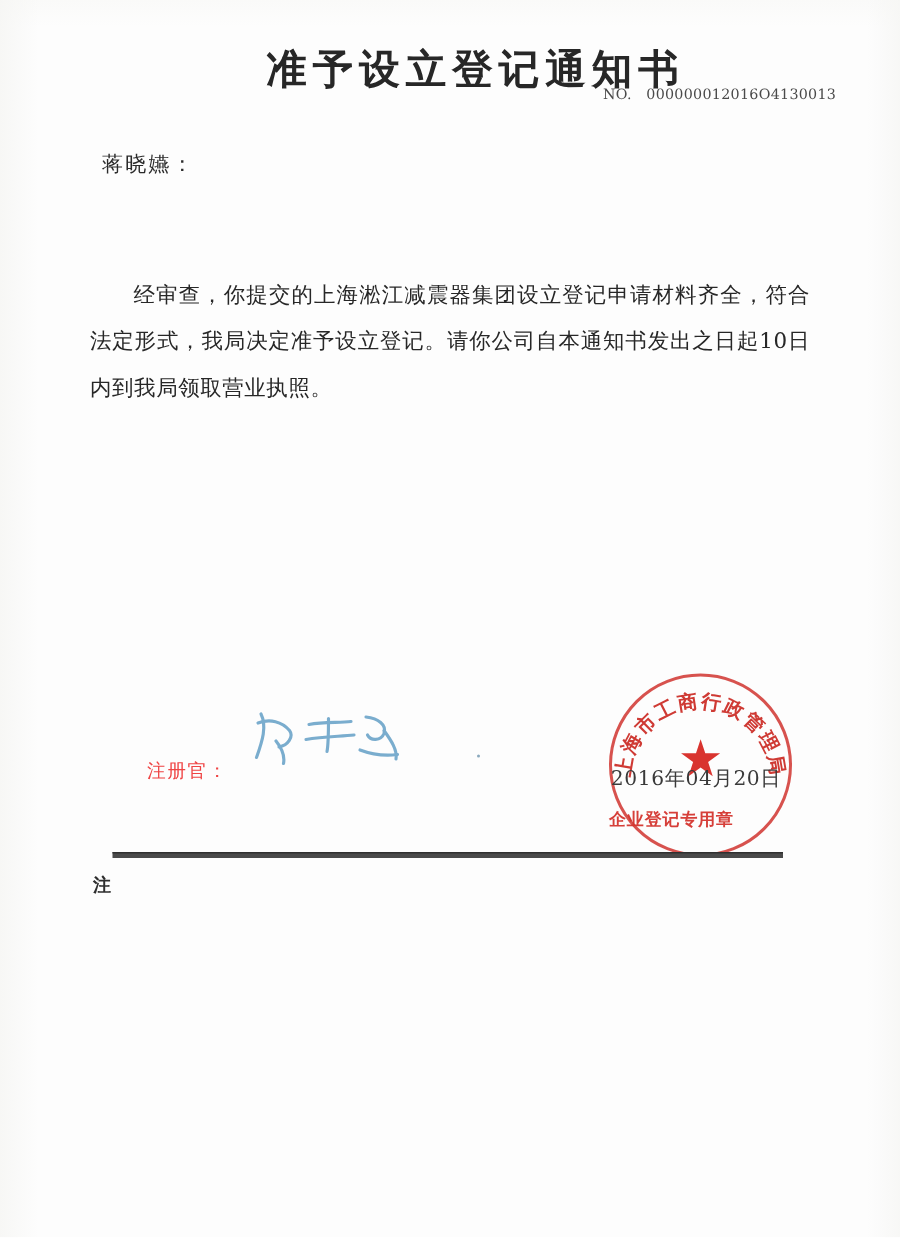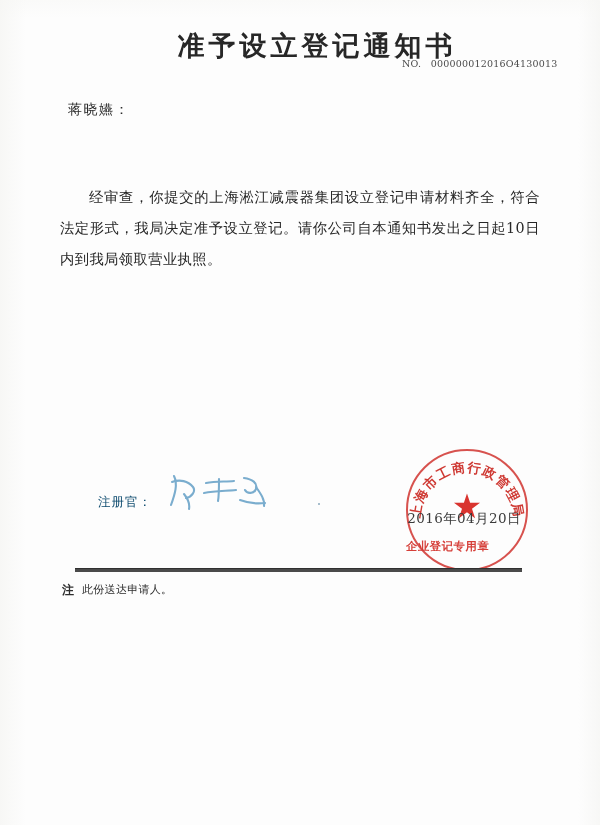--- a/index.html
+++ b/index.html
@@ -82,24 +82,24 @@
     text-align: justify;
     text-indent: 29px;
     letter-spacing: 0.4px;
     color: #272727;
     margin-top: 40px;
   }
 
   .signature-label {
     position: absolute;
     left: 98px;
-    top: 494px;
+    top: 506px;
     font-size: 12.5px;
     letter-spacing: 1px;
-    color: #0c4a6e;
+    color: #ef4444;
   }
   .signature-ink {
     position: absolute;
     left: 168px;
     top: 470px;
     width: 120px;
     height: 42px;
   }
   .sig-dot {
     position: absolute;
@@ -255,16 +255,15 @@
     <div class="seal-star">★</div>
     <div class="seal-bottom">企业登记专用章</div>
   </div>
 
   <div class="seal-date">2016年04月20日</div>
 
   <div class="divider"></div>
 
   <div class="note">
     <span class="note-label">注</span><span class="note-lines">
-      <div>此份送达申请人。</div>
     </span>
   </div>
 </div>
 
 </body></html>

